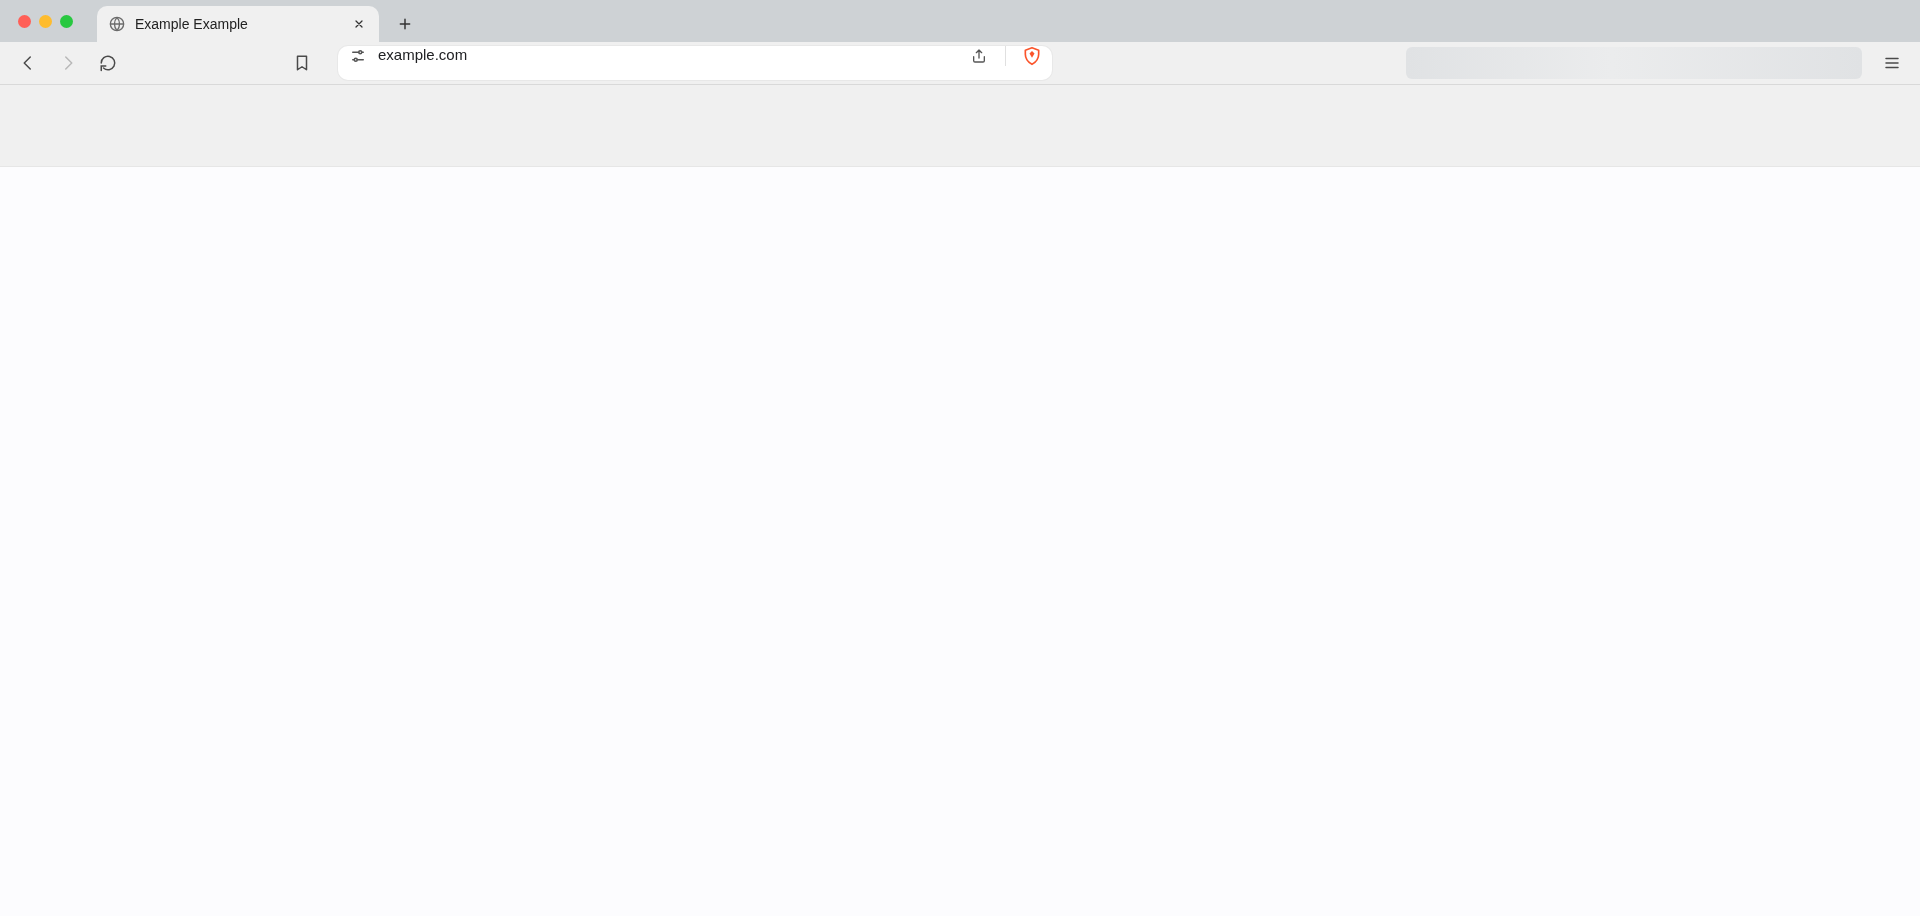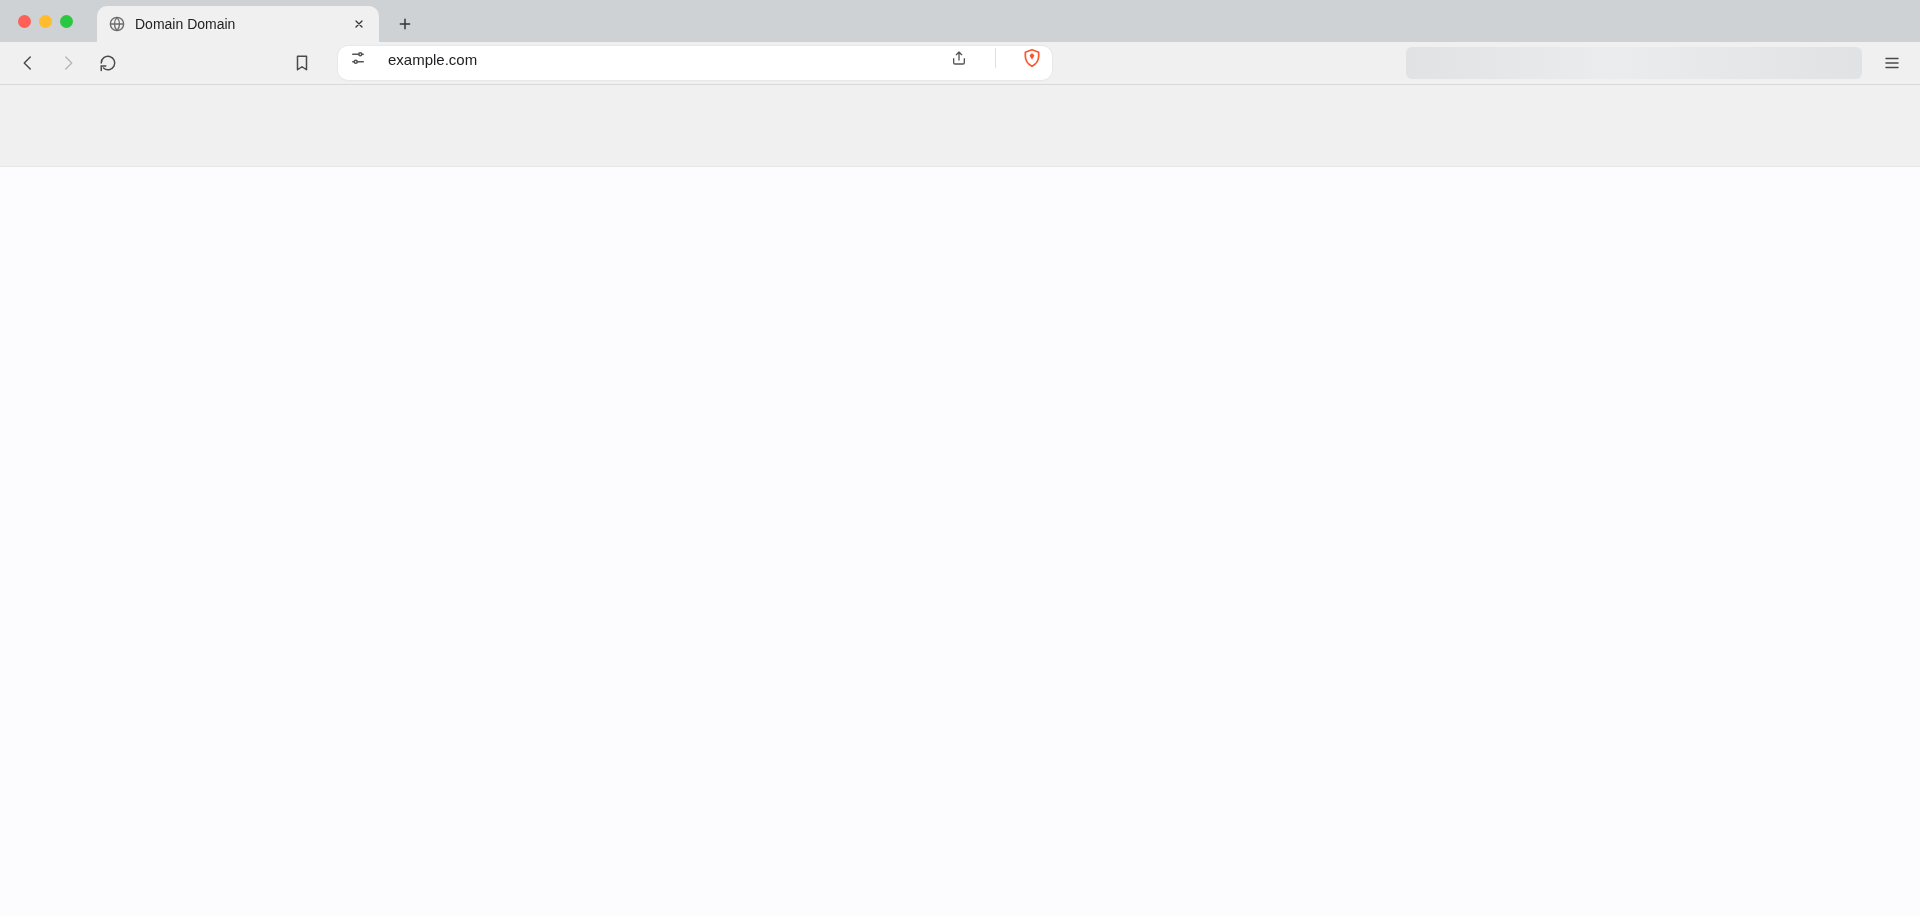--- a/index.html
+++ b/index.html
@@ -70,23 +70,23 @@
   }
   .tool-btn.disabled { color:#b8b8b8; }
 
   .omnibox {
     flex: 0 0 714px;
     height: 34px;
     background: #ffffff;
     border-radius: 10px;
     margin: 0 8px 0 14px;
     display:flex;
-    align-items:flex-end;
-    padding: 12px 10px;
-    gap: 20px;
+    align-items:flex-start;
+    padding: 0 10px;
+    gap: 10px;
     color:#333;
     box-shadow: 0 0 0 1px rgba(0,0,0,0.03);
   }
   .omnibox .site-settings { width:20px; height:20px; display:flex; align-items:center; justify-content:center; color:#555;}
   .omnibox .url { flex:1; font-size:15px; color:#202124; border:none; outline:none; background:transparent;}
   .omnibox .share { width:20px; height:20px; display:flex; align-items:center; justify-content:center; color:#555;}
   .omnibox .divider { width:1px; height:20px; background:#e0e0e0; margin: 0 6px;}
   .omnibox .shields { width:20px; height:20px; display:flex; align-items:center; justify-content:center;}
 
   .spacer { flex:1; }
@@ -131,21 +131,21 @@
     <div class="traffic-light tl-zoom"></div>
   </div>
 
   <div class="tab">
     <span class="favicon">
       <svg width="16" height="16" viewBox="0 0 24 24" fill="none" stroke="#6b6b6b" stroke-width="2">
         <circle cx="12" cy="12" r="10"></circle>
         <path d="M2 12h20M12 2a15 15 0 0 1 0 20M12 2a15 15 0 0 0 0 20"></path>
       </svg>
     </span>
-    <span class="title">Domain Domain</span>
+    <span class="title">Example Example</span>
     <span class="close">
       <svg width="12" height="12" viewBox="0 0 24 24" fill="none" stroke="#333" stroke-width="2.5" stroke-linecap="round">
         <path d="M18 6 6 18M6 6l12 12"></path>
       </svg>
     </span>
   </div>
 
   <div class="new-tab">
     <svg width="16" height="16" viewBox="0 0 24 24" fill="none" stroke="#333" stroke-width="2.2" stroke-linecap="round">
       <path d="M12 5v14M5 12h14"></path>

